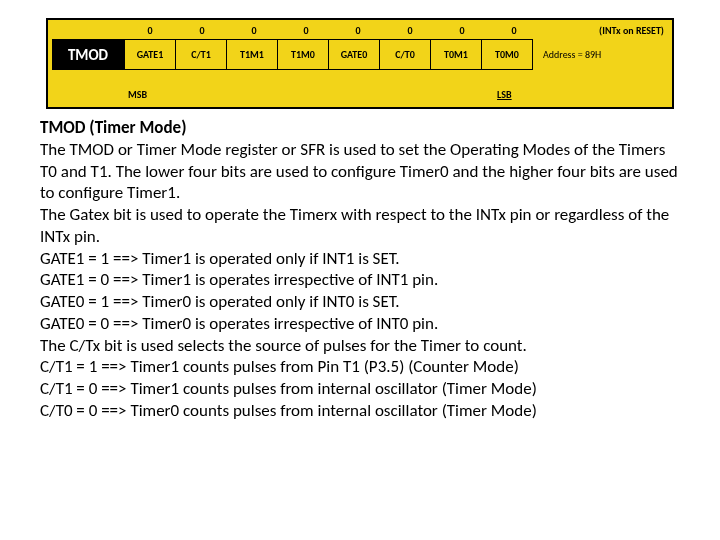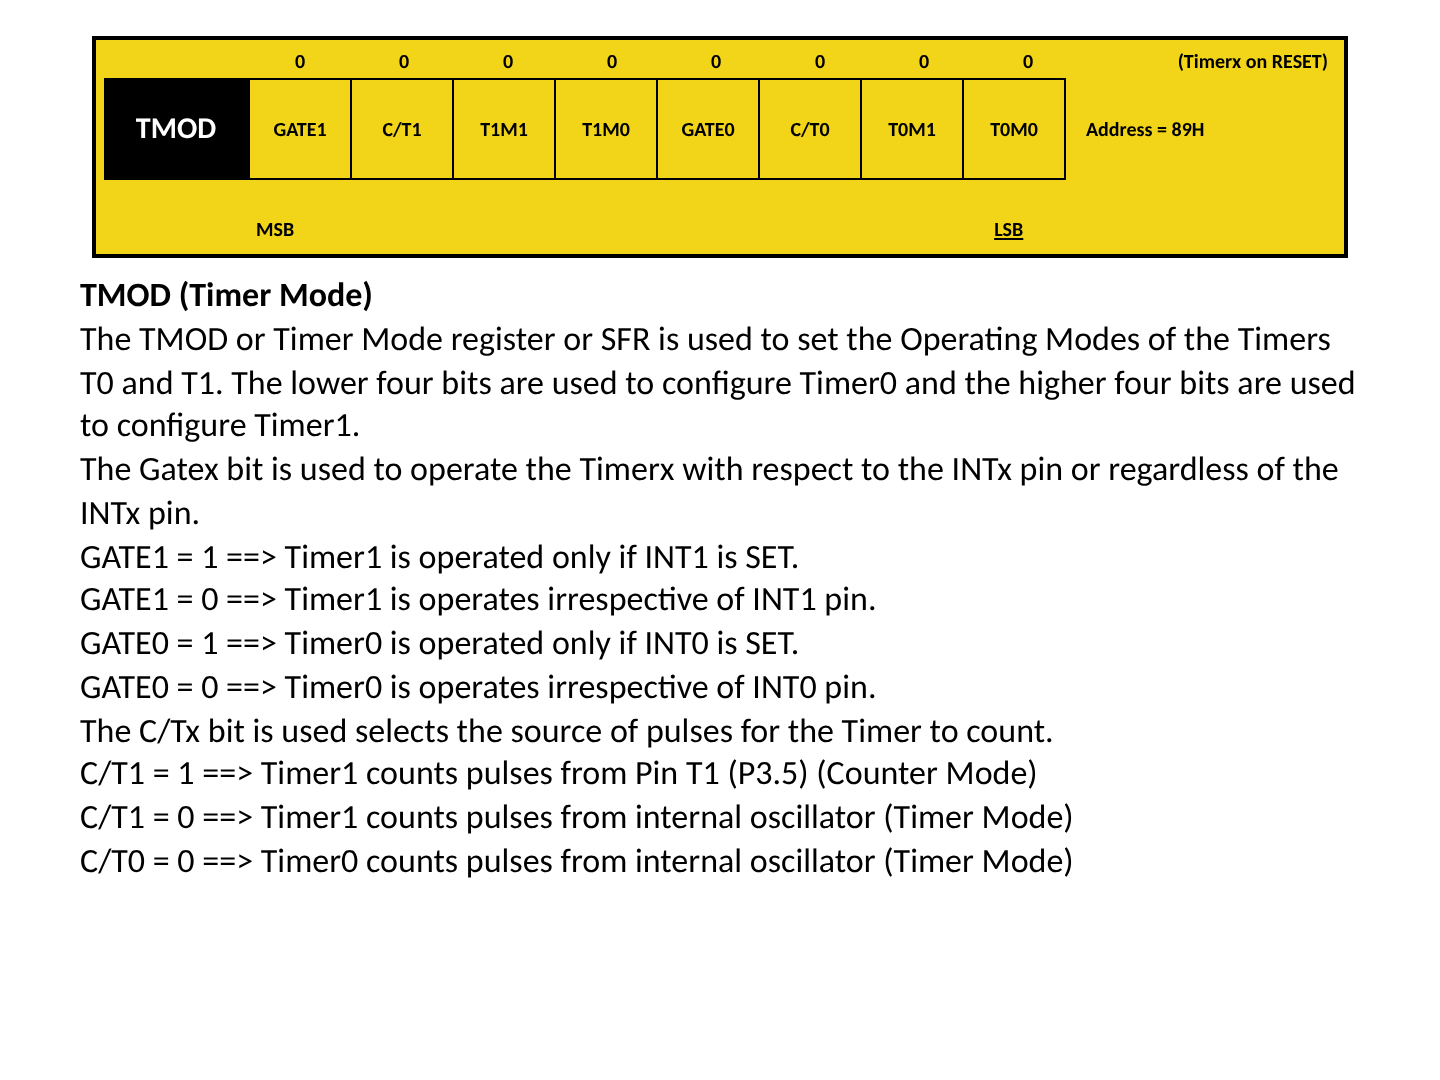--- a/index.html
+++ b/index.html
@@ -54,30 +54,30 @@
     display: flex;
     align-items: center;
     justify-content: center;
   }
   .bit-cell {
     width: 50px;
     border: 1.5px solid #000;
     text-align: center;
     font-size: 10px;
     font-weight: bold;
-    padding: 18px 0;
+    padding: 8px 0;
     background: #f2d419;
   }
   .bit-cell + .bit-cell {
     border-left: none;
   }
   .addr-text {
     margin-left: 10px;
     font-size: 10px;
-    font-weight: bold;
+    font-weight: normal;
     display: flex;
     align-items: center;
     text-align: right;
   }
   .msb-row {
     display: flex;
     font-size: 10px;
     font-weight: bold;
     margin-top: 18px;
   }
@@ -104,21 +104,21 @@
     <div class="reset-row">
       <div class="reset-label-left"></div>
       <div class="reset-cell">0</div>
       <div class="reset-cell">0</div>
       <div class="reset-cell">0</div>
       <div class="reset-cell">0</div>
       <div class="reset-cell">0</div>
       <div class="reset-cell">0</div>
       <div class="reset-cell">0</div>
       <div class="reset-cell">0</div>
-      <div class="reset-text">(Timerx on RESET)</div>
+      <div class="reset-text">(INTx on RESET)</div>
     </div>
     <div class="reg-row">
       <div class="reg-label">TMOD</div>
       <div class="bit-cell">GATE1</div>
       <div class="bit-cell">C/T1</div>
       <div class="bit-cell">T1M1</div>
       <div class="bit-cell">T1M0</div>
       <div class="bit-cell">GATE0</div>
       <div class="bit-cell">C/T0</div>
       <div class="bit-cell">T0M1</div>

